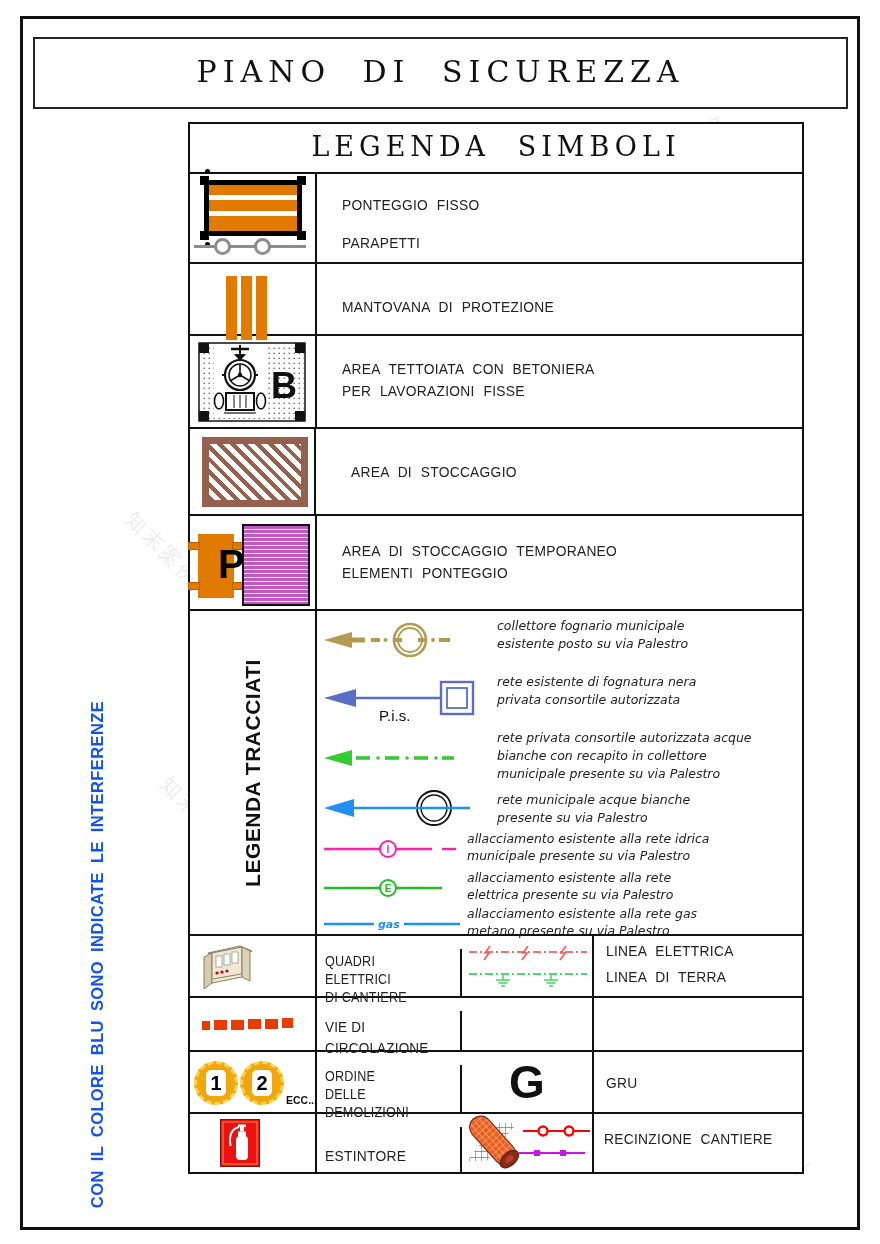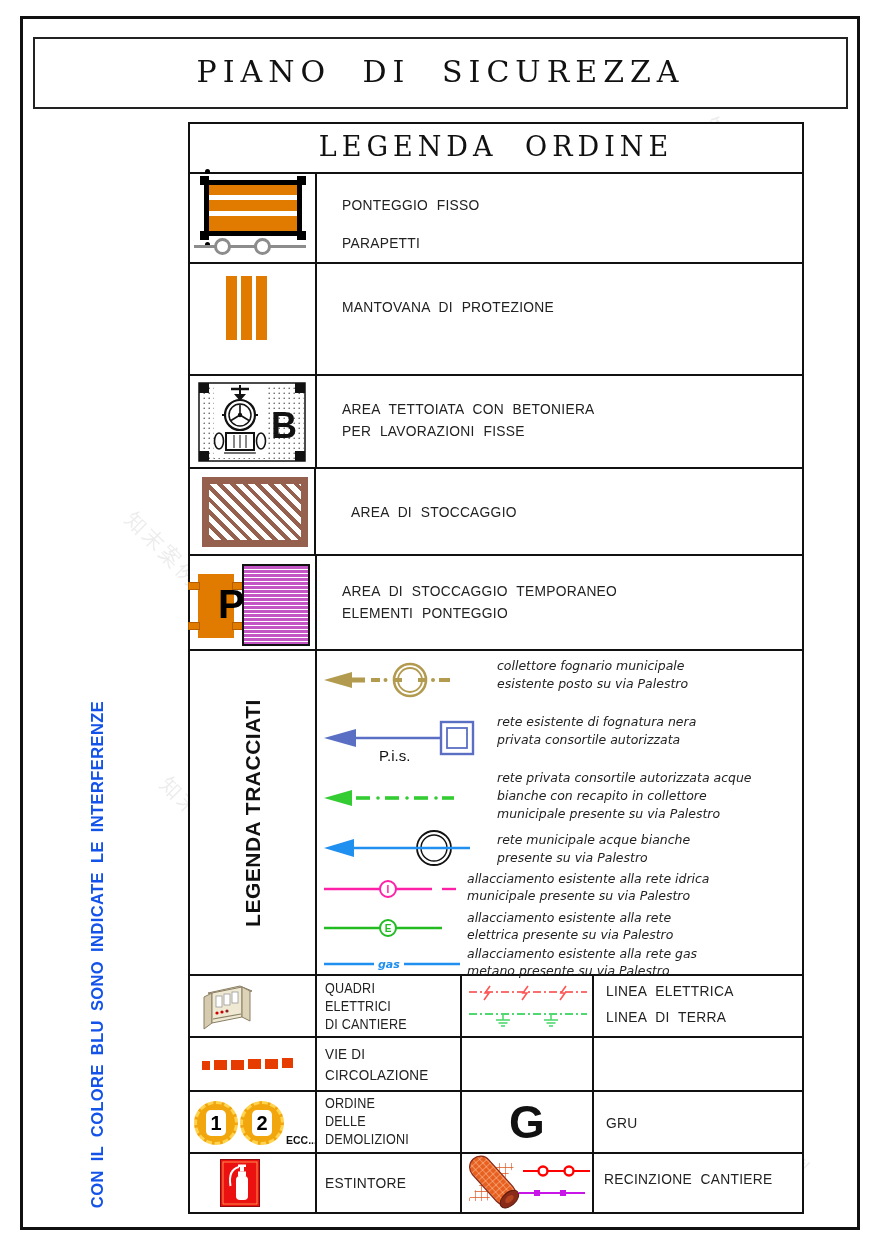--- a/index.html
+++ b/index.html
@@ -10,21 +10,21 @@
   #title-box{position:absolute;left:33px;top:37px;width:811px;height:68px;border:2px solid #222;}
   #main-title{position:absolute;width:100%;text-align:center;line-height:66px;
       font-family:"DejaVu Serif","Liberation Serif",serif;font-size:30px;letter-spacing:6px;word-spacing:16px;color:#111;}
   
   #tbl{position:absolute;left:188px;top:122px;width:612px;border:2px solid #111;background:#fff;}
   .row{position:relative;display:flex;border-bottom:2px solid #111;box-sizing:border-box;}
   .row.last{border-bottom:none;}
   .c{position:relative;box-sizing:border-box;border-right:2px solid #111;}
   .c.end{border-right:none;}
   .w1{width:127px;} .w2{width:481px;}
-  .b1{width:127px;} .b2{width:145px;} .b3{width:132px;} .b4{width:204px;}
+  .b1{width:127px;} .b2{width:145px;margin-top:13px;} .b3{width:132px;} .b4{width:204px;}
   #legend-header{height:50px;}
   #legend-header .hdr{width:100%;text-align:center;line-height:46px;
       font-family:"DejaVu Serif","Liberation Serif",serif;font-size:27px;letter-spacing:5px;word-spacing:14px;color:#111;}
   .cadlabel{position:absolute;font-size:15px;letter-spacing:.3px;word-spacing:5px;color:#222;white-space:nowrap;
       transform:scaleX(.92);transform-origin:left center;}
   .cadsmall{position:absolute;font-size:14px;letter-spacing:.2px;color:#222;white-space:nowrap;line-height:18px;
       transform:scaleX(.9);transform-origin:left top;}
   .hand{position:absolute;font-family:"DejaVu Sans",sans-serif;font-style:italic;font-size:13px;line-height:18px;color:#222;
       transform:scaleX(.96);transform-origin:left top;white-space:nowrap;}
   
@@ -85,21 +85,21 @@
 
   <div id="title-box">
     <div id="main-title">PIANO DI SICUREZZA</div>
   </div>
 
   <div id="side-note">CON IL COLORE BLU SONO INDICATE LE INTERFERENZE</div>
 
   <div id="tbl">
 
     <div class="row" id="legend-header">
-      <div class="hdr">LEGENDA ORDINE</div>
+      <div class="hdr">LEGENDA SIMBOLI</div>
     </div>
 
     <div class="row" style="height:90px;">
       <div class="c w1">
         <div class="scaffold">
           <div class="stripe" style="top:10px;"></div>
           <div class="stripe" style="top:26px;"></div>
           <div class="post" style="left:-9px;top:-9px;"></div>
           <div class="post" style="right:-9px;top:-9px;"></div>
           <div class="post" style="left:-9px;bottom:-9px;"></div>
@@ -110,21 +110,21 @@
         <div class="para-line"></div>
         <div class="para-circle" style="left:24px;"></div>
         <div class="para-circle" style="left:64px;"></div>
       </div>
       <div class="c w2 end">
         <div class="cadlabel" style="left:25px;top:22px;">PONTEGGIO FISSO</div>
         <div class="cadlabel" style="left:25px;top:60px;">PARAPETTI</div>
       </div>
     </div>
 
-    <div class="row" style="height:112px;">
+    <div class="row" style="height:72px;">
       <div class="c w1">
         <div class="mbar" style="left:36px;"></div>
         <div class="mbar" style="left:51px;"></div>
         <div class="mbar" style="left:66px;"></div>
       </div>
       <div class="c w2 end">
         <div class="cadlabel" style="left:25px;top:34px;">MANTOVANA DI PROTEZIONE</div>
       </div>
     </div>
 

